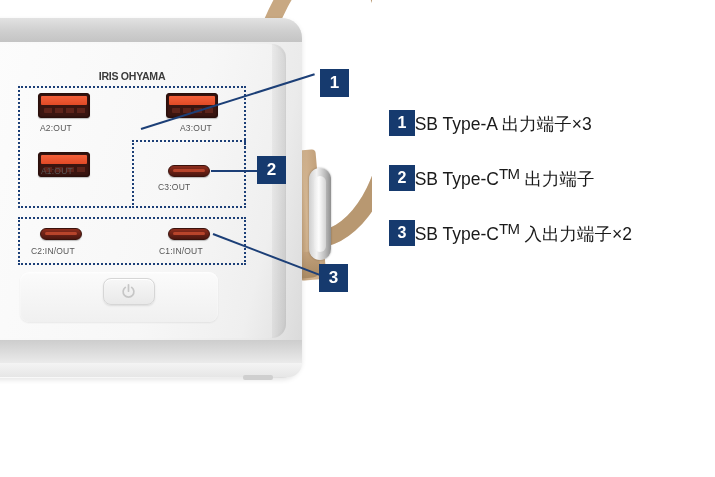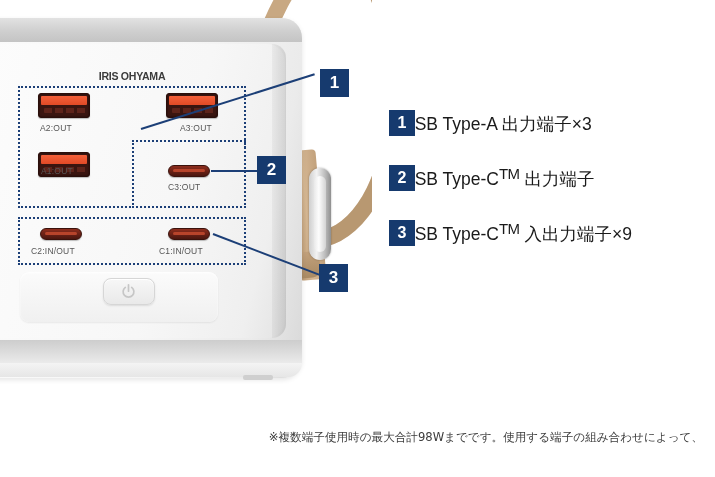--- a/index.html
+++ b/index.html
@@ -156,21 +156,21 @@
     <div class="usba" style="left:38px;top:93px;"></div>
     <div class="plabel" style="left:40px;top:123px;">A2:OUT</div>
 
     <div class="usba" style="left:166px;top:93px;"></div>
     <div class="plabel" style="left:168px;top:123px;margin-left:12px;">A3:OUT</div>
 
     <div class="usba" style="left:38px;top:152px;"></div>
     <div class="plabel" style="left:41px;top:166px;">A1:OUT</div>
 
     <div class="usbc" style="left:168px;top:165px;"></div>
-    <div class="plabel" style="left:168px;top:182px;">C3:OUT</div>
+    <div class="plabel" style="left:158px;top:182px;">C3:OUT</div>
 
     <div class="usbc" style="left:40px;top:228px;"></div>
     <div class="plabel" style="left:31px;top:246px;">C2:IN/OUT</div>
 
     <div class="usbc" style="left:168px;top:228px;"></div>
     <div class="plabel" style="left:159px;top:246px;">C1:IN/OUT</div>
 
     <div class="pwr-plate"></div>
     <div class="pwr-btn"></div>
     <div class="pwr-glyph">
@@ -196,21 +196,20 @@
       <div class="legtxt"><span>USB Type-A 出力端子×3</span><span class="tm"></span><span></span></div>
     </div>
 
     <div class="legrow">
       <div class="badge badge-leg">2</div>
       <div class="legtxt"><span>USB Type-C</span><span class="tm">TM</span><span> 出力端子</span></div>
     </div>
 
     <div class="legrow">
       <div class="badge badge-leg">3</div>
-      <div class="legtxt"><span>USB Type-C</span><span class="tm">TM</span><span> 入出力端子×9</span></div>
+      <div class="legtxt"><span>USB Type-C</span><span class="tm">TM</span><span> 入出力端子×2</span></div>
     </div>
   </div>
 
   <div id="note">
-    <div>※複数端子使用時の最大合計98Wまでです。使用する端子の組み合わせによって、</div>
   </div>
 
 </div>
 
 </body></html>

